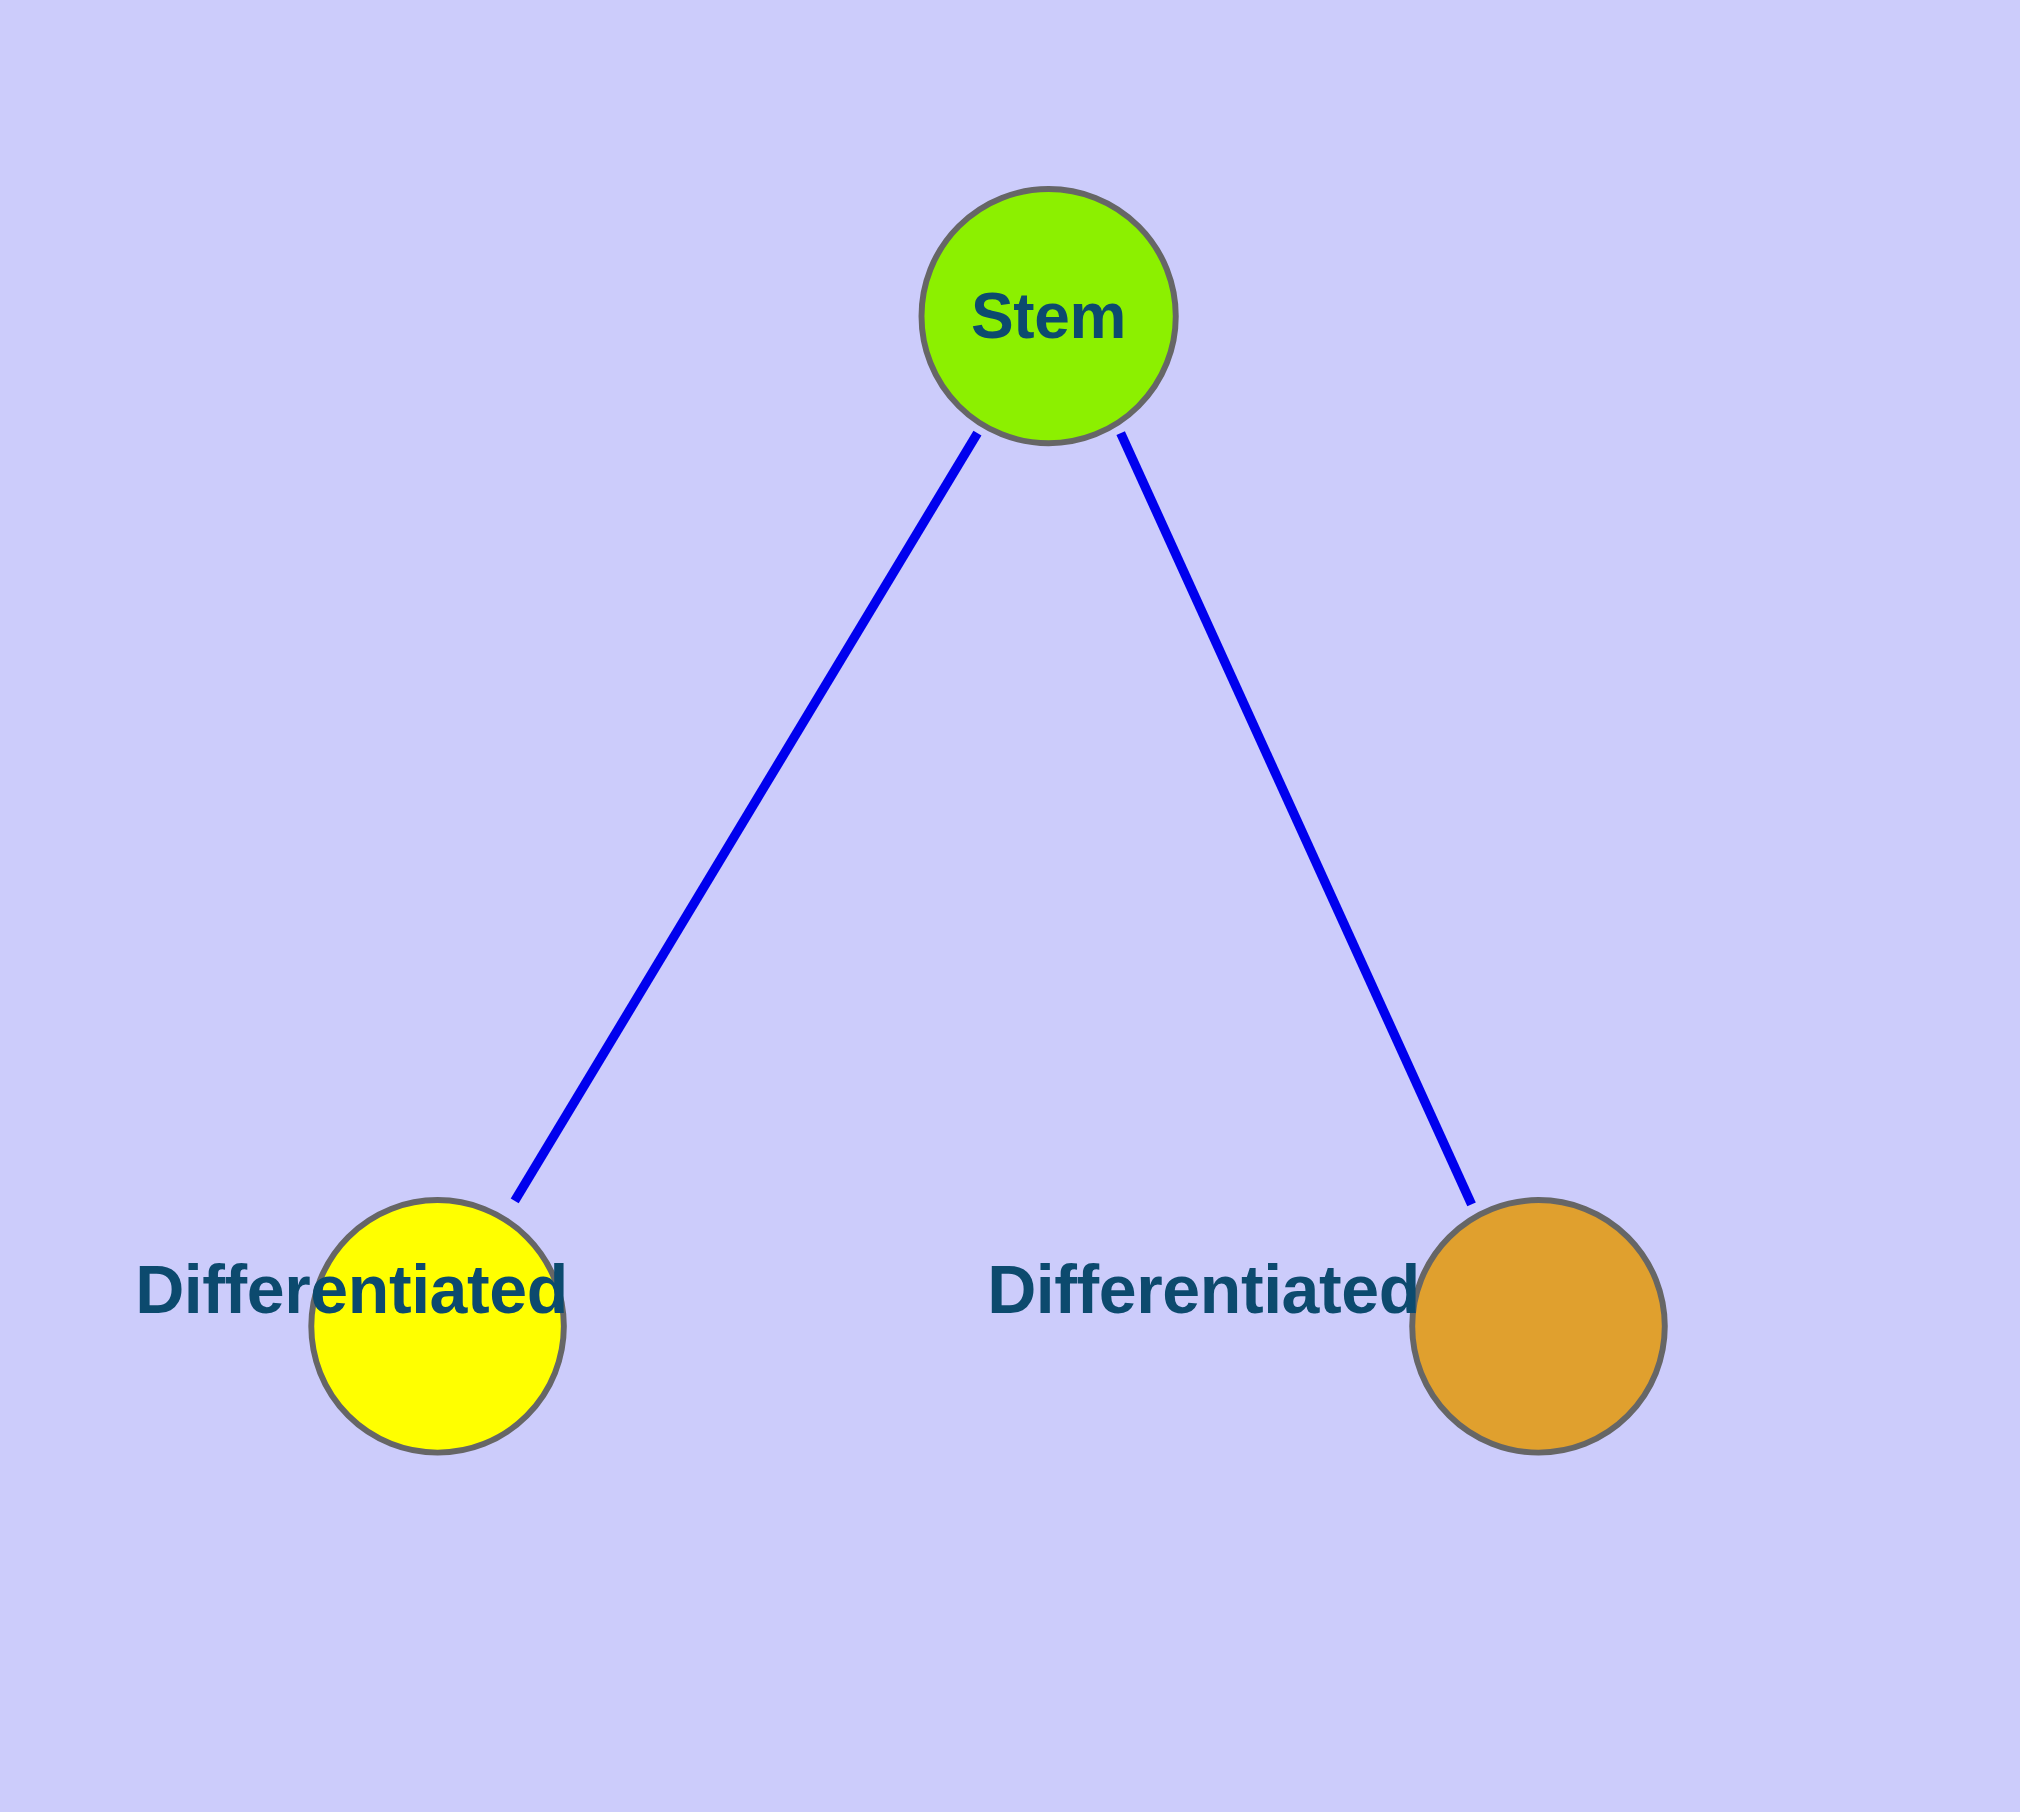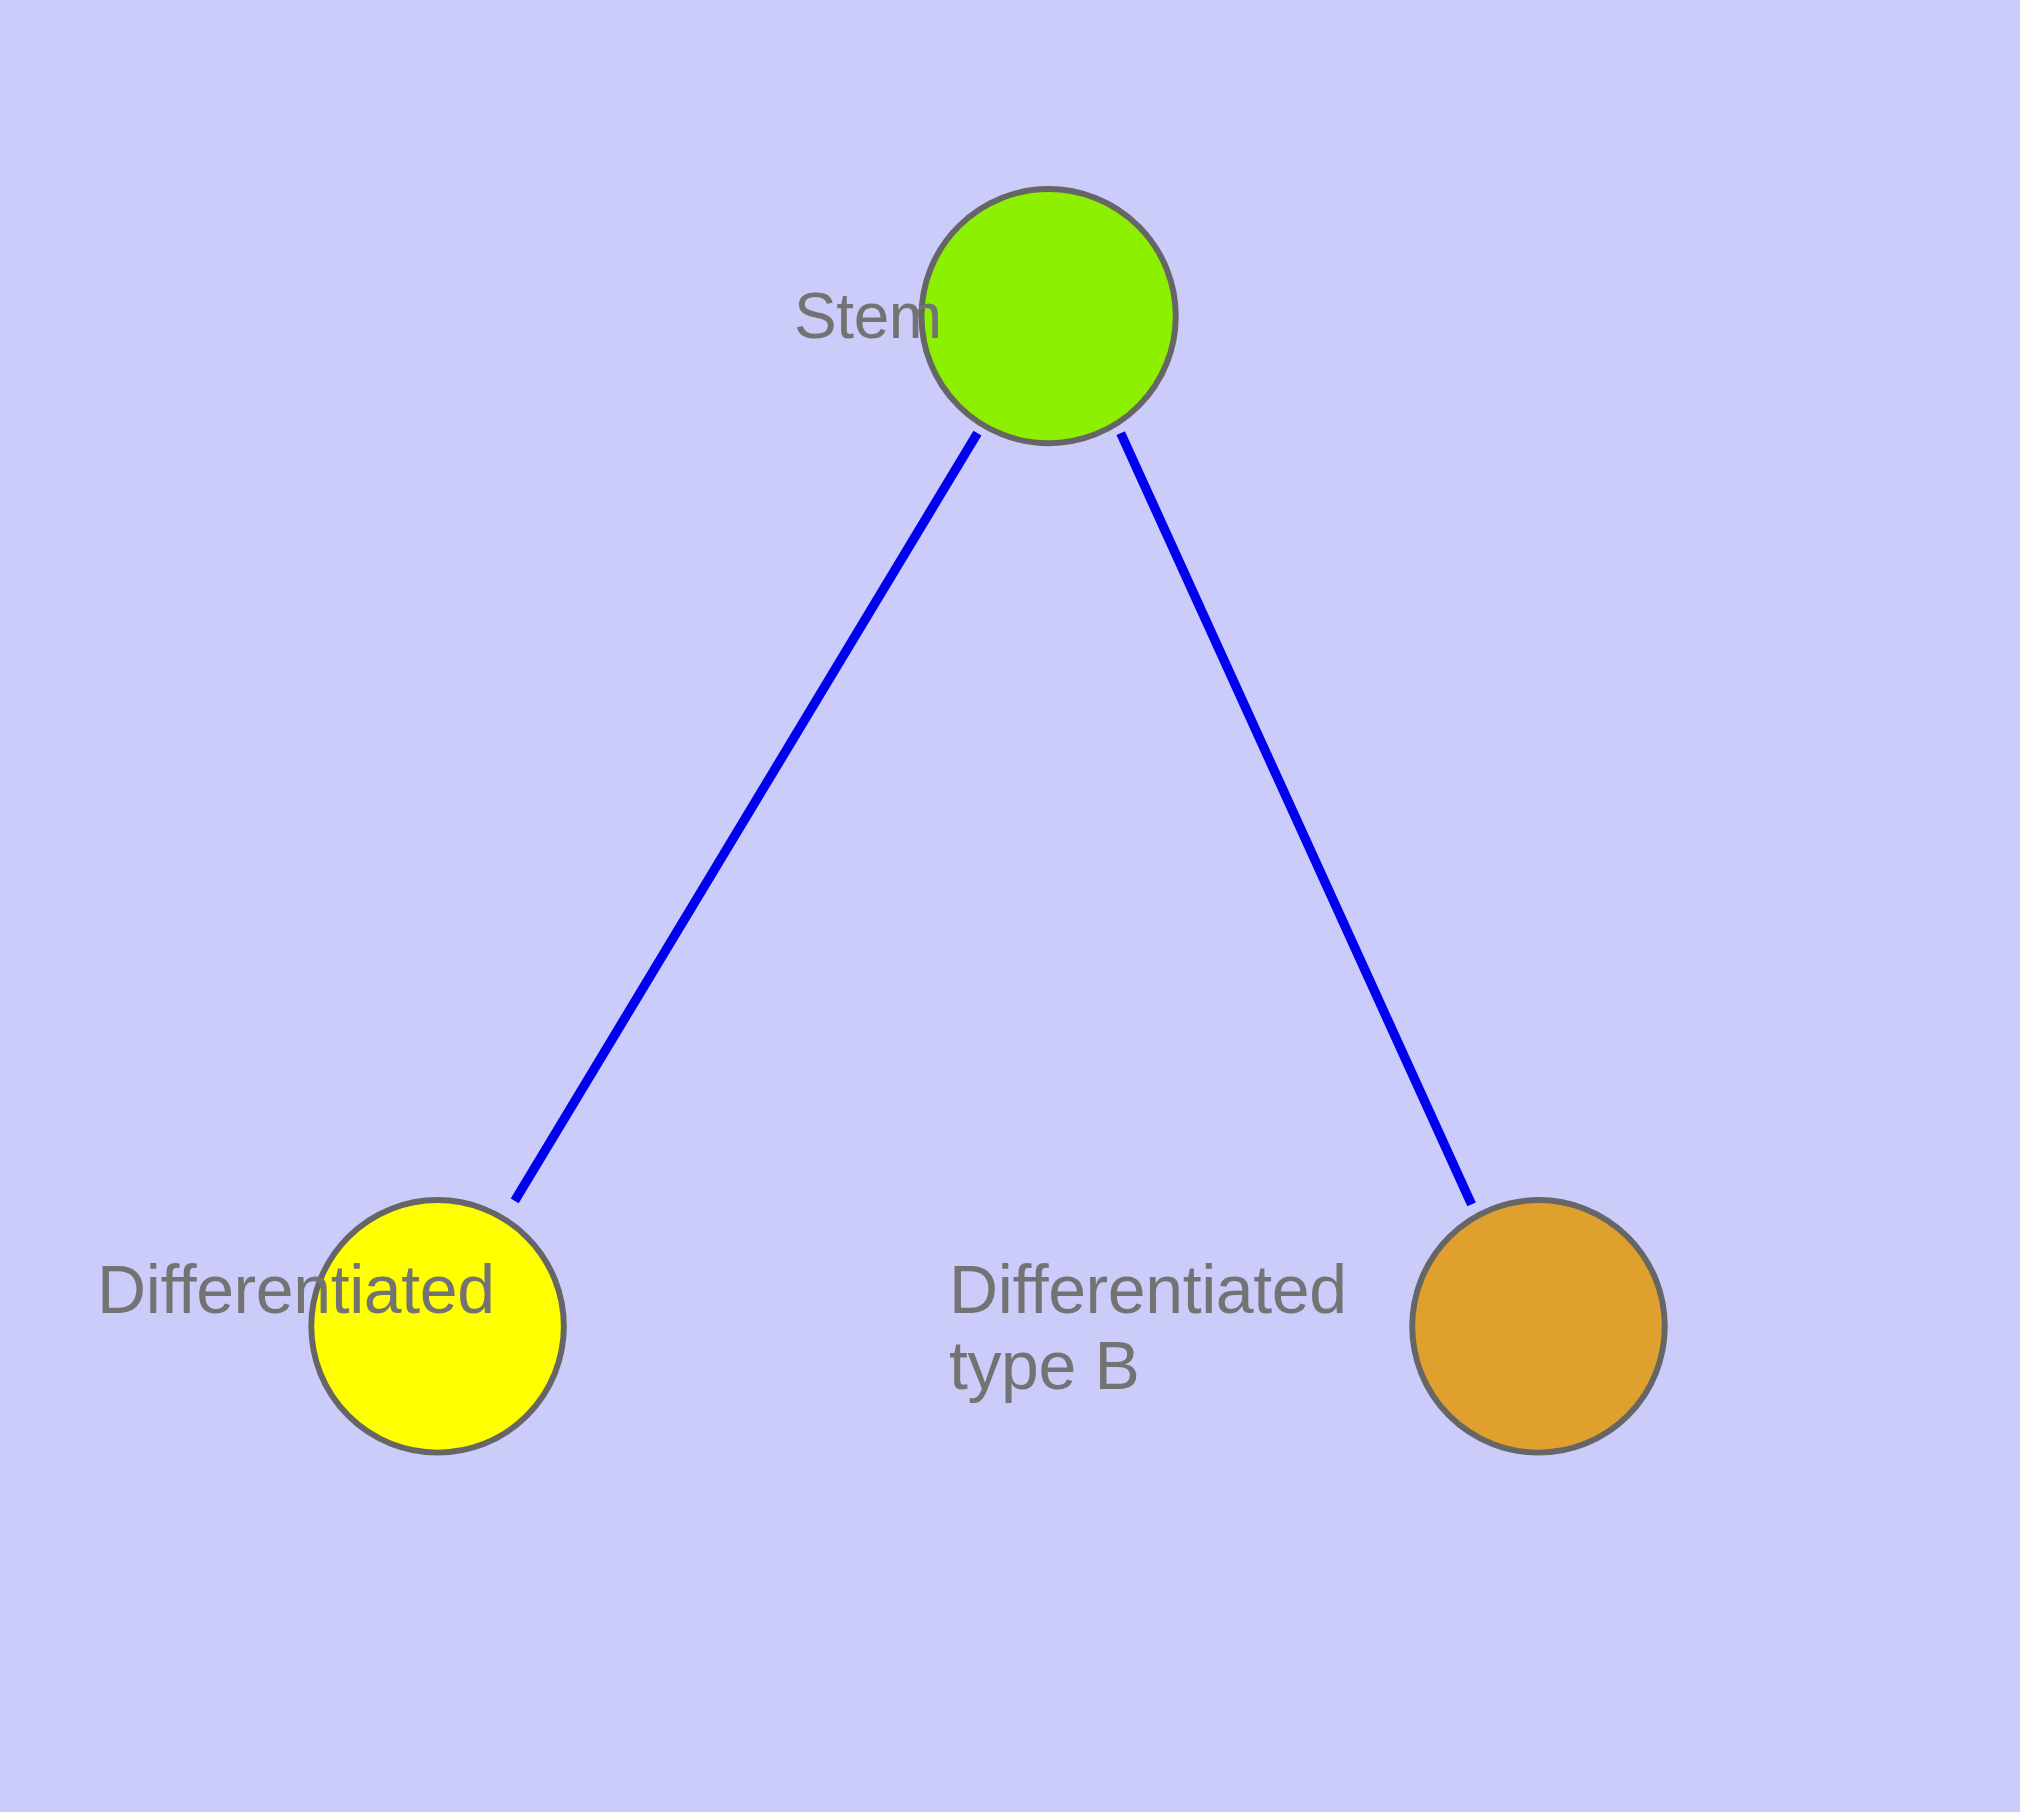--- a/index.html
+++ b/index.html
@@ -33,22 +33,23 @@
     stroke: #666666;
     stroke-width: 7;
   }
   .edge-line {
     stroke: #0000ee;
     stroke-width: 11;
     stroke-linecap: butt;
   }
   .node-label {
     position: absolute;
-    color: #737373;
-    font-weight: normal;
+    text-align: center;
+    color: #0c4a6e;
+    font-weight: bold;
     line-height: 1.12;
     white-space: pre;
     pointer-events: none;
     -webkit-font-smoothing: antialiased;
   }
   #label-stem {
     font-size: 64px;
     letter-spacing: -0.4px;
     left: 794px;
     top: 281px;
@@ -82,16 +83,16 @@
 
     <circle class="node-circle" cx="1237" cy="373" r="150" fill="#8cf000"></circle>
     <circle class="node-circle" cx="516" cy="1565" r="149" fill="#ffff00"></circle>
     <circle class="node-circle" cx="1815" cy="1565" r="149" fill="#e0a02e"></circle>
   </svg>
 
   <div class="node-label" id="label-stem">Stem</div>
 
   <div class="node-label" id="label-type-a"><span>Differentiated</span><br></div>
 
-  <div class="node-label" id="label-type-b"><span>Differentiated</span><br><span>type B</span></div>
+  <div class="node-label" id="label-type-b"><span>Differentiated</span><br></div>
 
 </div>
 
 
 </body></html>

